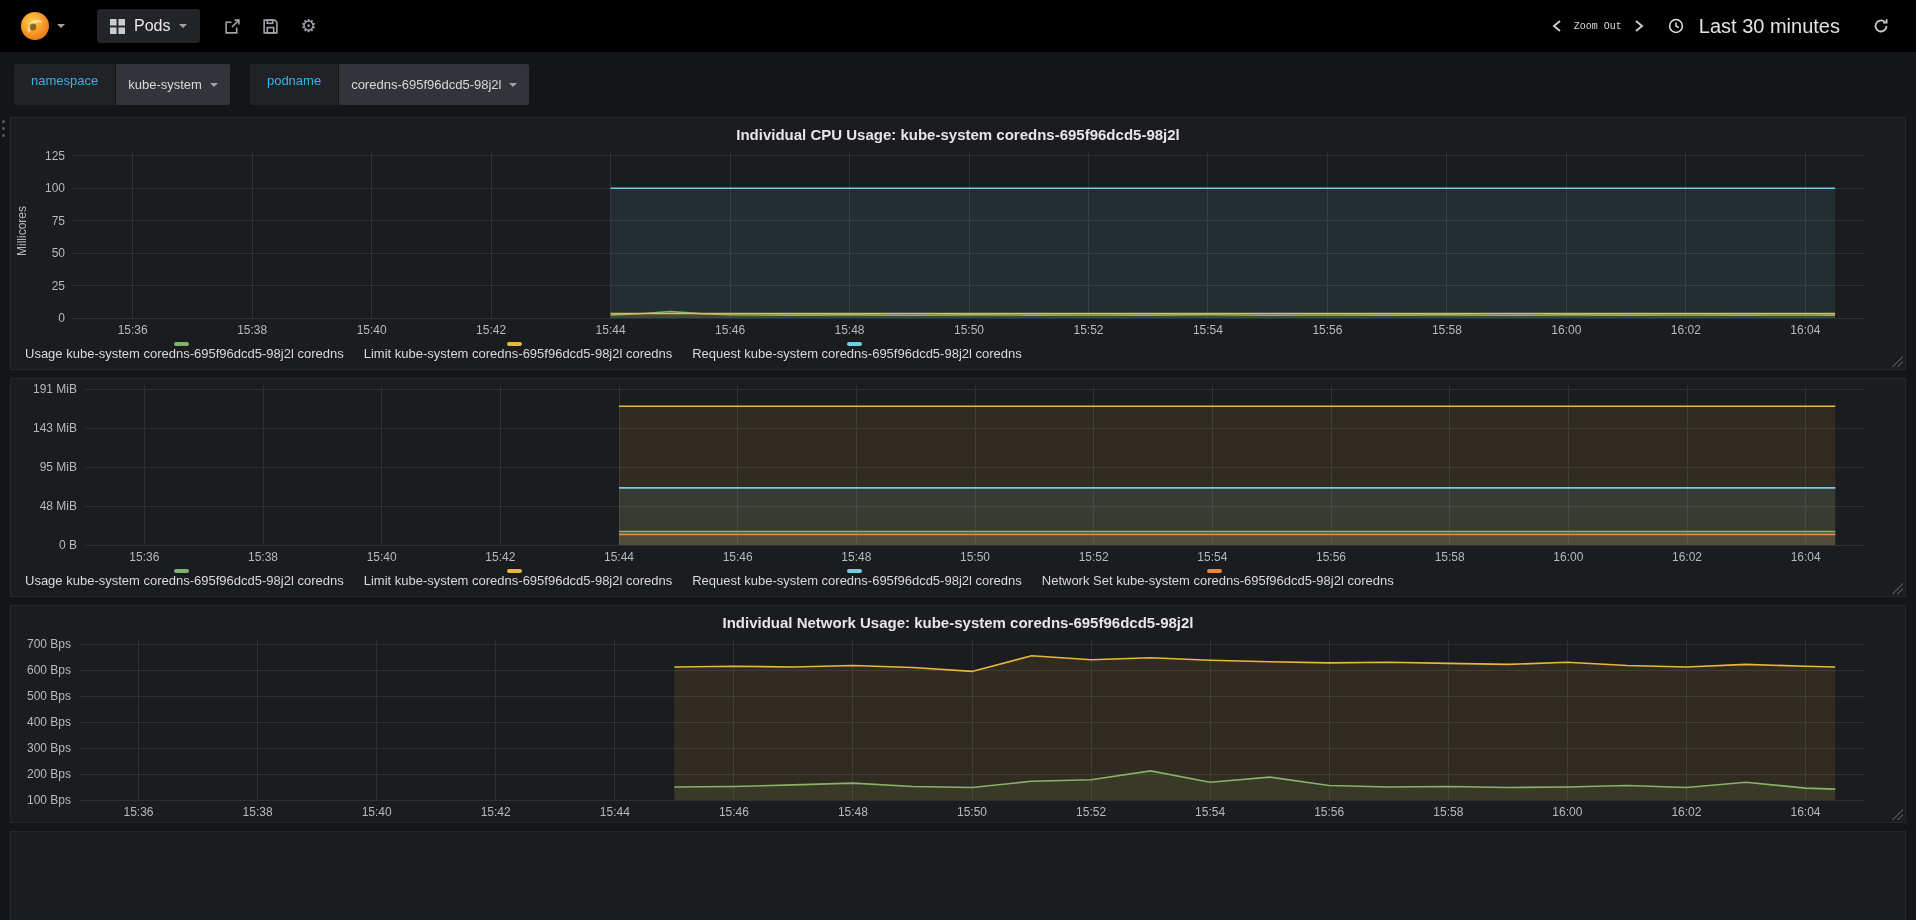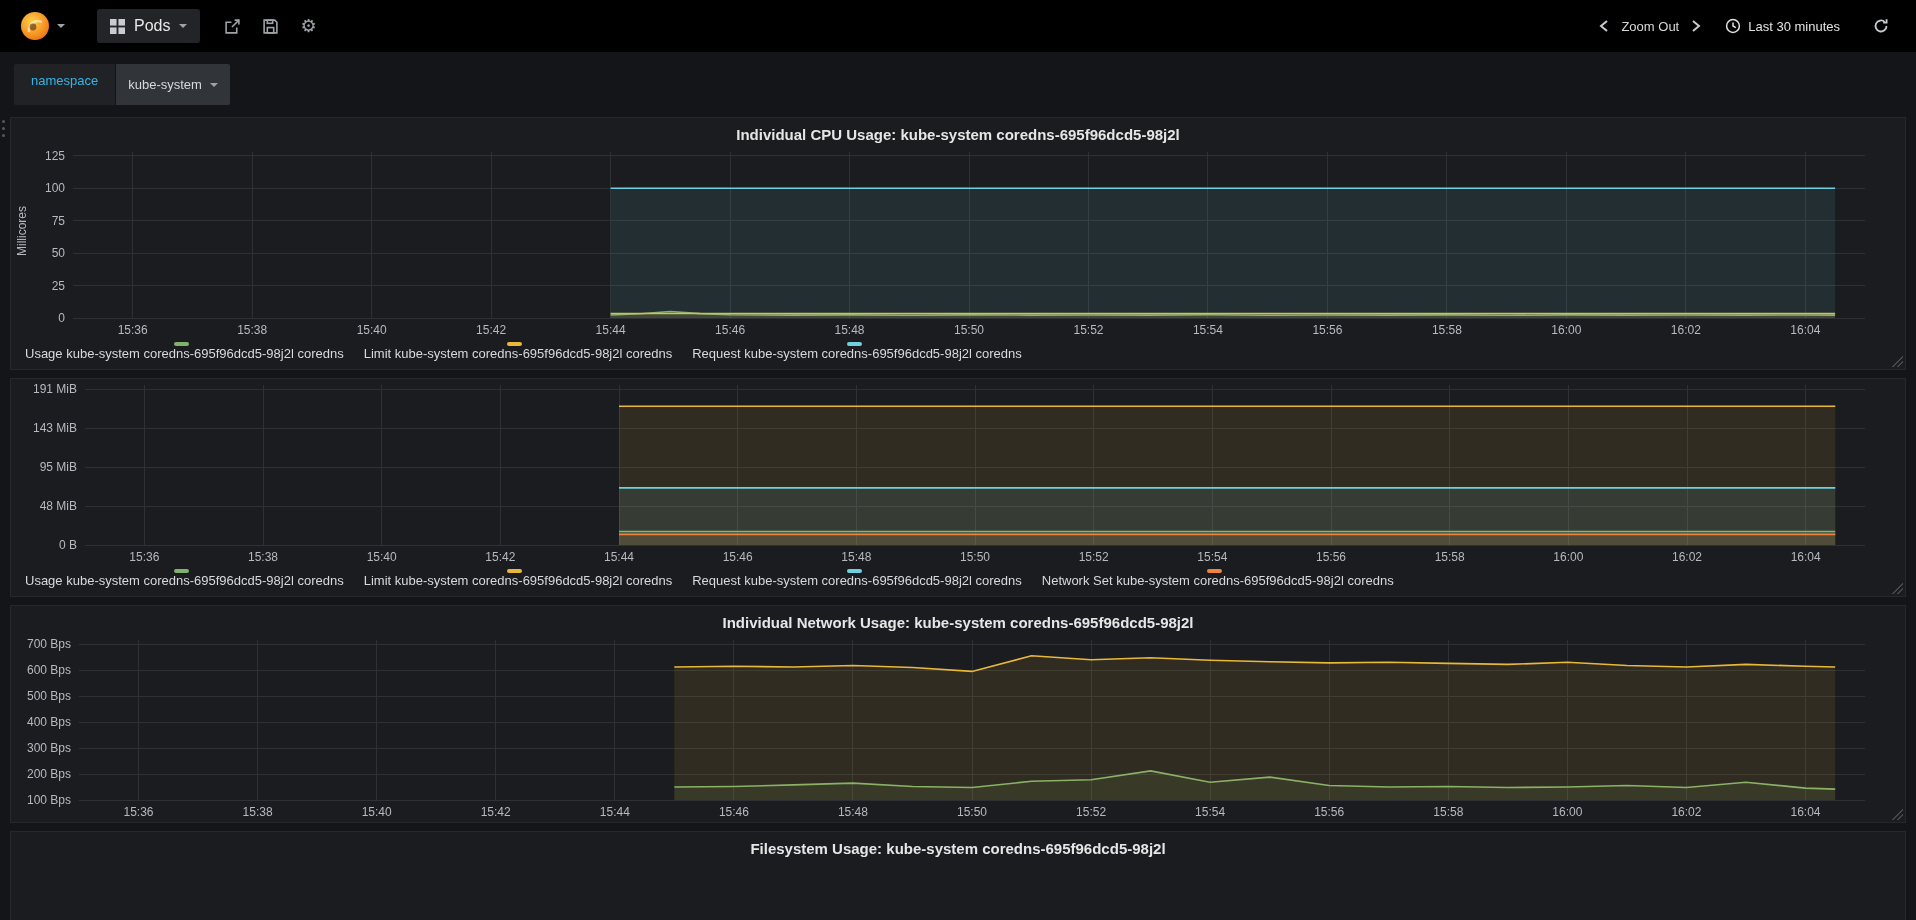--- a/index.html
+++ b/index.html
@@ -14,22 +14,22 @@
   .dash-nav { margin-left:26px; display:flex; align-items:center; gap:9px; background:#222428;
     padding:8px 13px; border-radius:3px; cursor:pointer; }
   .dash-title { font-size:16px; color:#e8e8e8; }
   .nav-icons { display:flex; gap:6px; margin-left:16px; }
   .nav-icon { width:32px; height:32px; display:flex; align-items:center; justify-content:center;
     color:#9fa3a8; cursor:pointer; font-size:18px; }
   .nav-icon svg { stroke:#9fa3a8; fill:none; stroke-width:1.5; }
   .nav-right { margin-left:auto; display:flex; align-items:center; }
   .chev-btn { width:26px; height:26px; display:flex; align-items:center; justify-content:center; cursor:pointer; }
   .chev-btn svg { stroke:#c8ccd1; fill:none; stroke-width:2; }
-  .zoom-label { font-size:13px; color:#d8d9da; cursor:pointer; padding:0 4px; }
-  .time-range { display:flex; align-items:center; gap:7px; font-size:13px; color:#e2e2e2;
+  .zoom-label { font-size:10px; color:#d8d9da; cursor:pointer; padding:0 4px;font-family:Liberation Mono, monospace; }
+  .time-range { display:flex; align-items:center; gap:15px; font-size:20px; color:#e2e2e2;
     margin-left:16px; cursor:pointer; }
   .time-range svg { stroke:#e2e2e2; fill:none; stroke-width:1.5; }
   .refresh-btn { margin-left:26px; margin-right:6px; width:30px; height:30px; display:flex;
     align-items:center; justify-content:center; cursor:pointer; }
   .refresh-btn svg { stroke:#c8ccd1; fill:none; stroke-width:1.8; }
 
   
   .submenu { display:flex; align-items:center; padding:12px 14px; gap:20px; }
   .var-group { display:flex; align-items:stretch; }
   .var-label { background:#202226; color:#33B5E5; font-size:13px; padding:9px 17px; border-radius:2px 0 0 2px; }
@@ -136,20 +136,27 @@
       </svg>
     </div>
   </div>
 </div>
 
 <div class="submenu">
   <div class="var-group">
     <span class="var-label">namespace</span>
     <span class="var-value">
       <span>kube-system</span>
+      <span class="caret"></span>
+    </span>
+  </div>
+  <div class="var-group">
+    <span class="var-label">podname</span>
+    <span class="var-value">
+      <span>coredns-695f96dcd5-98j2l</span>
       <span class="caret"></span>
     </span>
   </div>
 </div>
 
 <div class="row-handle">
     <i></i>
     <i></i>
     <i></i>
   </div>
@@ -353,19 +360,18 @@
             <path fill="#7EB26D" fill-opacity="0.1" stroke="none" d="M663.3,166 L663.3,153.0 L722.9,152.5 L782.4,150.9 L841.9,149.1 L901.5,152.5 L961.0,153.5 L1020.5,147.3 L1080.1,145.7 L1139.6,136.9 L1199.1,148.3 L1258.7,143.1 L1318.2,151.5 L1377.7,153.0 L1437.3,152.5 L1496.8,153.5 L1556.3,153.0 L1615.9,151.5 L1675.4,153.5 L1734.9,148.3 L1794.5,154.1 L1824.2,155.1 L1824.2,166 Z"></path>
             <polyline fill="none" stroke="#7EB26D" stroke-width="1.6" points="663.3,153.0 722.9,152.5 782.4,150.9 841.9,149.1 901.5,152.5 961.0,153.5 1020.5,147.3 1080.1,145.7 1139.6,136.9 1199.1,148.3 1258.7,143.1 1318.2,151.5 1377.7,153.0 1437.3,152.5 1496.8,153.5 1556.3,153.0 1615.9,151.5 1675.4,153.5 1734.9,148.3 1794.5,154.1 1824.2,155.1"></polyline>
             <path fill="#EAB839" fill-opacity="0.1" stroke="none" d="M663.3,166 L663.3,33.0 L722.9,32.2 L782.4,33.0 L841.9,31.5 L901.5,33.5 L961.0,37.4 L1020.5,21.8 L1080.1,25.7 L1139.6,23.7 L1199.1,26.3 L1258.7,27.8 L1318.2,28.9 L1377.7,28.3 L1437.3,29.4 L1496.8,30.4 L1556.3,28.3 L1615.9,31.5 L1675.4,33.0 L1734.9,30.4 L1794.5,32.2 L1824.2,33.0 L1824.2,166 Z"></path>
             <polyline fill="none" stroke="#EAB839" stroke-width="1.6" points="663.3,33.0 722.9,32.2 782.4,33.0 841.9,31.5 901.5,33.5 961.0,37.4 1020.5,21.8 1080.1,25.7 1139.6,23.7 1199.1,26.3 1258.7,27.8 1318.2,28.9 1377.7,28.3 1437.3,29.4 1496.8,30.4 1556.3,28.3 1615.9,31.5 1675.4,33.0 1734.9,30.4 1794.5,32.2 1824.2,33.0"></polyline>
           </svg></div>
     </div>
     <div class="resize-handle"></div>
   </div>
 
   <div class="panel" style="height:180px">
-    <div class="panel-title">Filesystem Usage: kube-system coredns-695f96dcd5-98j2l</div>
     <div class="chart-wrap">
       <div class="chart-plot" style="height:110px"></div>
     </div>
   </div>
 
 </div>
 
 </body></html>

